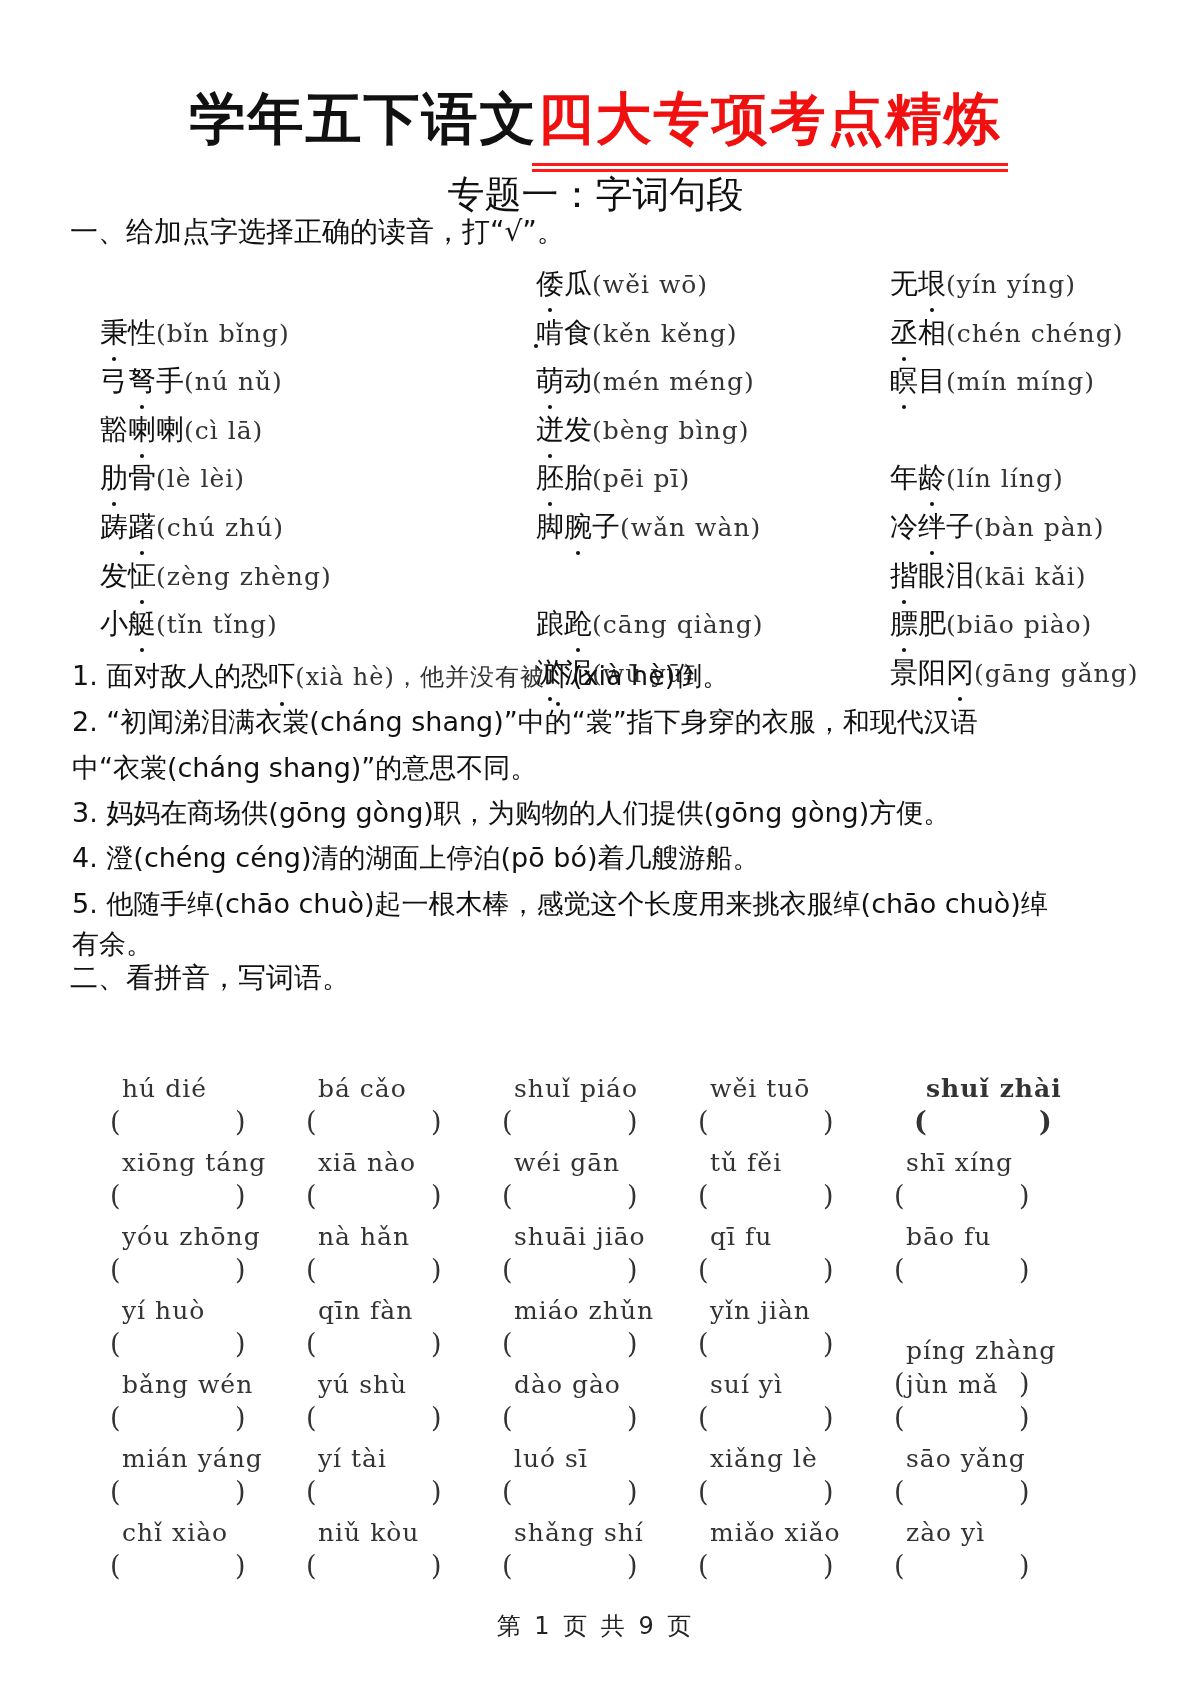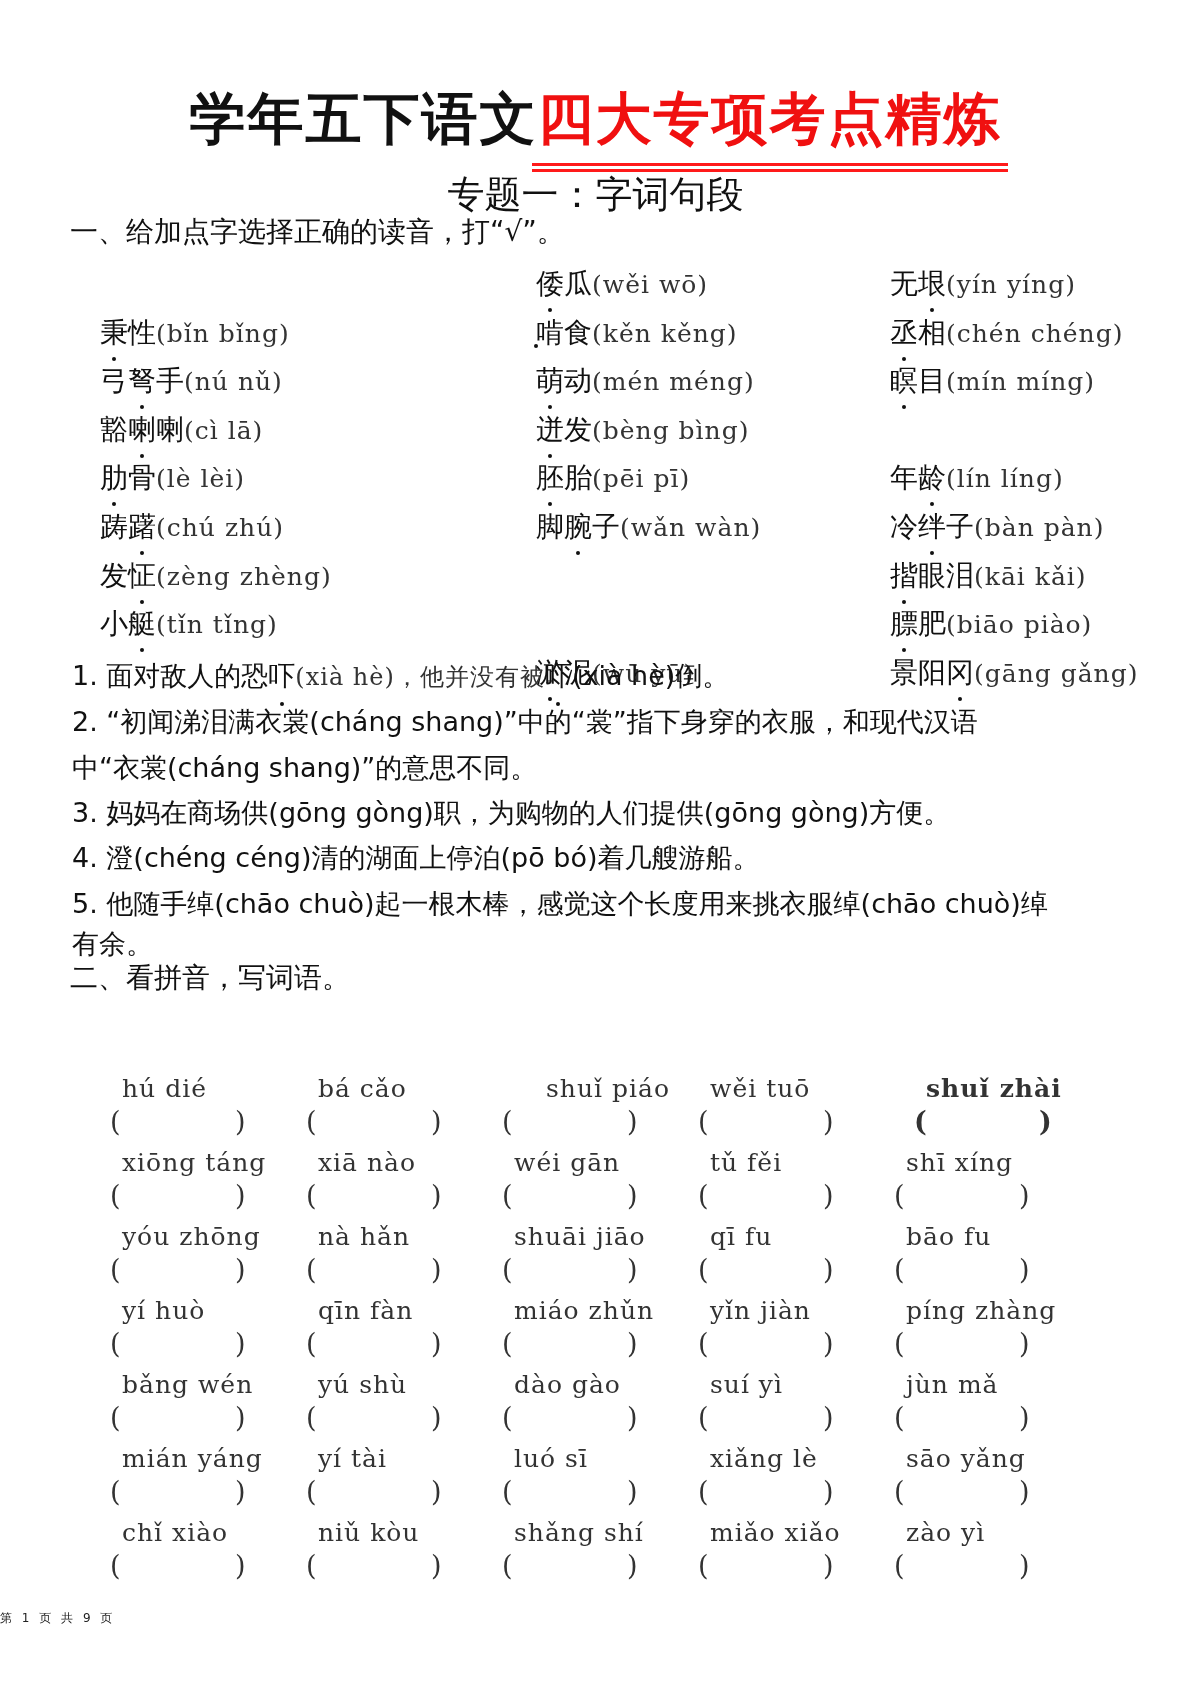--- a/index.html
+++ b/index.html
@@ -26,21 +26,21 @@
   .sent { position: absolute; left: 72px; width: 1060px; font-size: 27px; line-height: 48px; }
   .sent .py { font-size: 24px; }
   .grid2 { position: absolute; top: 1072px; left: 110px; width: 1020px; }
   .g2row { height: 74px; position: relative; }
   .g2cell { position: absolute; width: 200px; top: 0; }
   .g2py { font-family: "DejaVu Serif", "Liberation Serif", serif; font-size: 25px; color: #333;
           height: 34px; line-height: 34px; white-space: nowrap; letter-spacing: 1px; }
   .paren { position: relative; height: 36px; width: 140px; font-family: "DejaVu Serif", serif; font-size: 27px; color: #333; }
   .paren .l { position: absolute; left: 0; top: 0; }
   .paren .r { position: absolute; left: 125px; top: 0; }
-  .footer { position: absolute; top: 1610px; left: 0; width: 1191px; font-size: 12px; letter-spacing: 3px; color: #222; }
+  .footer { position: absolute; top: 1610px; left: 0; width: 1191px; text-align: center; font-size: 24px; letter-spacing: 3px; color: #222; }
 </style>
 </head>
 <body>
 
 <div class="title">
   <span class="black">学年五下语文</span><span class="red">四大专项考点精炼</span>
 </div>
 <div class="subtitle">专题一：字词句段</div>
 
 <div class="sec-head" style="top:212px">一、给加点字选择正确的读音，打“√”。</div>
@@ -73,20 +73,21 @@
       <div class="cell c0"><span class="word"><span>踌</span><span class="dot">躇</span><span></span></span><span class="py">(chú zhú)</span></div>
       <div class="cell c1"><span class="word"><span>脚</span><span class="dot">腕</span><span>子</span></span><span class="py">(wǎn wàn)</span></div>
       <div class="cell c2"><span class="word"><span>冷</span><span class="dot">绊</span><span>子</span></span><span class="py">(bàn pàn)</span></div>
     </div>
     <div class="row">
       <div class="cell c0"><span class="word"><span>发</span><span class="dot">怔</span><span></span></span><span class="py">(zèng zhèng)</span></div>
       <div class="cell c2"><span class="word"><span></span><span class="dot">揩</span><span>眼泪</span></span><span class="py">(kāi kǎi)</span></div>
     </div>
     <div class="row">
       <div class="cell c0"><span class="word"><span>小</span><span class="dot">艇</span><span></span></span><span class="py">(tǐn tǐng)</span></div>
+      <div class="cell c1"><span class="word"><span>踉</span><span class="dot">跄</span><span></span></span><span class="py">(cāng qiàng)</span></div>
       <div class="cell c2"><span class="word"><span></span><span class="dot">膘</span><span>肥</span></span><span class="py">(biāo piào)</span></div>
     </div>
     <div class="row">
       <div class="cell c1"><span class="word"><span></span><span class="dot">淤</span><span>泥</span></span><span class="py">(wū yū)</span></div>
       <div class="cell c2"><span class="word"><span>景阳</span><span class="dot">冈</span><span></span></span><span class="py">(gāng gǎng)</span></div>
     </div>
   </div>
 
 <div class="sent" style="top:652px">
   <span>1.</span>
@@ -119,21 +120,21 @@
         </div>
       </div>
       <div class="g2cell" style="left: 196px;">
         <div class="g2py" style="padding-left: 12px;">bá cǎo</div>
         <div class="paren">
           <span class="l">(</span>
           <span class="r">)</span>
         </div>
       </div>
       <div class="g2cell" style="left: 392px;">
-        <div class="g2py" style="padding-left: 12px; text-align: center;">shuǐ piáo</div>
+        <div class="g2py" style="padding-left: 12px;">shuǐ piáo</div>
         <div class="paren">
           <span class="l">(</span>
           <span class="r">)</span>
         </div>
       </div>
       <div class="g2cell" style="left: 588px;">
         <div class="g2py" style="padding-left: 12px;">wěi tuō</div>
         <div class="paren">
           <span class="l">(</span>
           <span class="r">)</span>
@@ -243,21 +244,21 @@
           <span class="r">)</span>
         </div>
       </div>
       <div class="g2cell" style="left: 588px;">
         <div class="g2py" style="padding-left: 12px;">yǐn jiàn</div>
         <div class="paren">
           <span class="l">(</span>
           <span class="r">)</span>
         </div>
       </div>
-      <div class="g2cell" style="left: 784px;">
+      <div class="g2cell" style="left: 784px; margin-top: 40px;">
         <div class="g2py" style="padding-left: 12px;">píng zhàng</div>
         <div class="paren">
           <span class="l">(</span>
           <span class="r">)</span>
         </div>
       </div>
     </div>
     <div class="g2row">
       <div class="g2cell" style="left: 0px;">
         <div class="g2py" style="padding-left: 12px;">bǎng wén</div>

